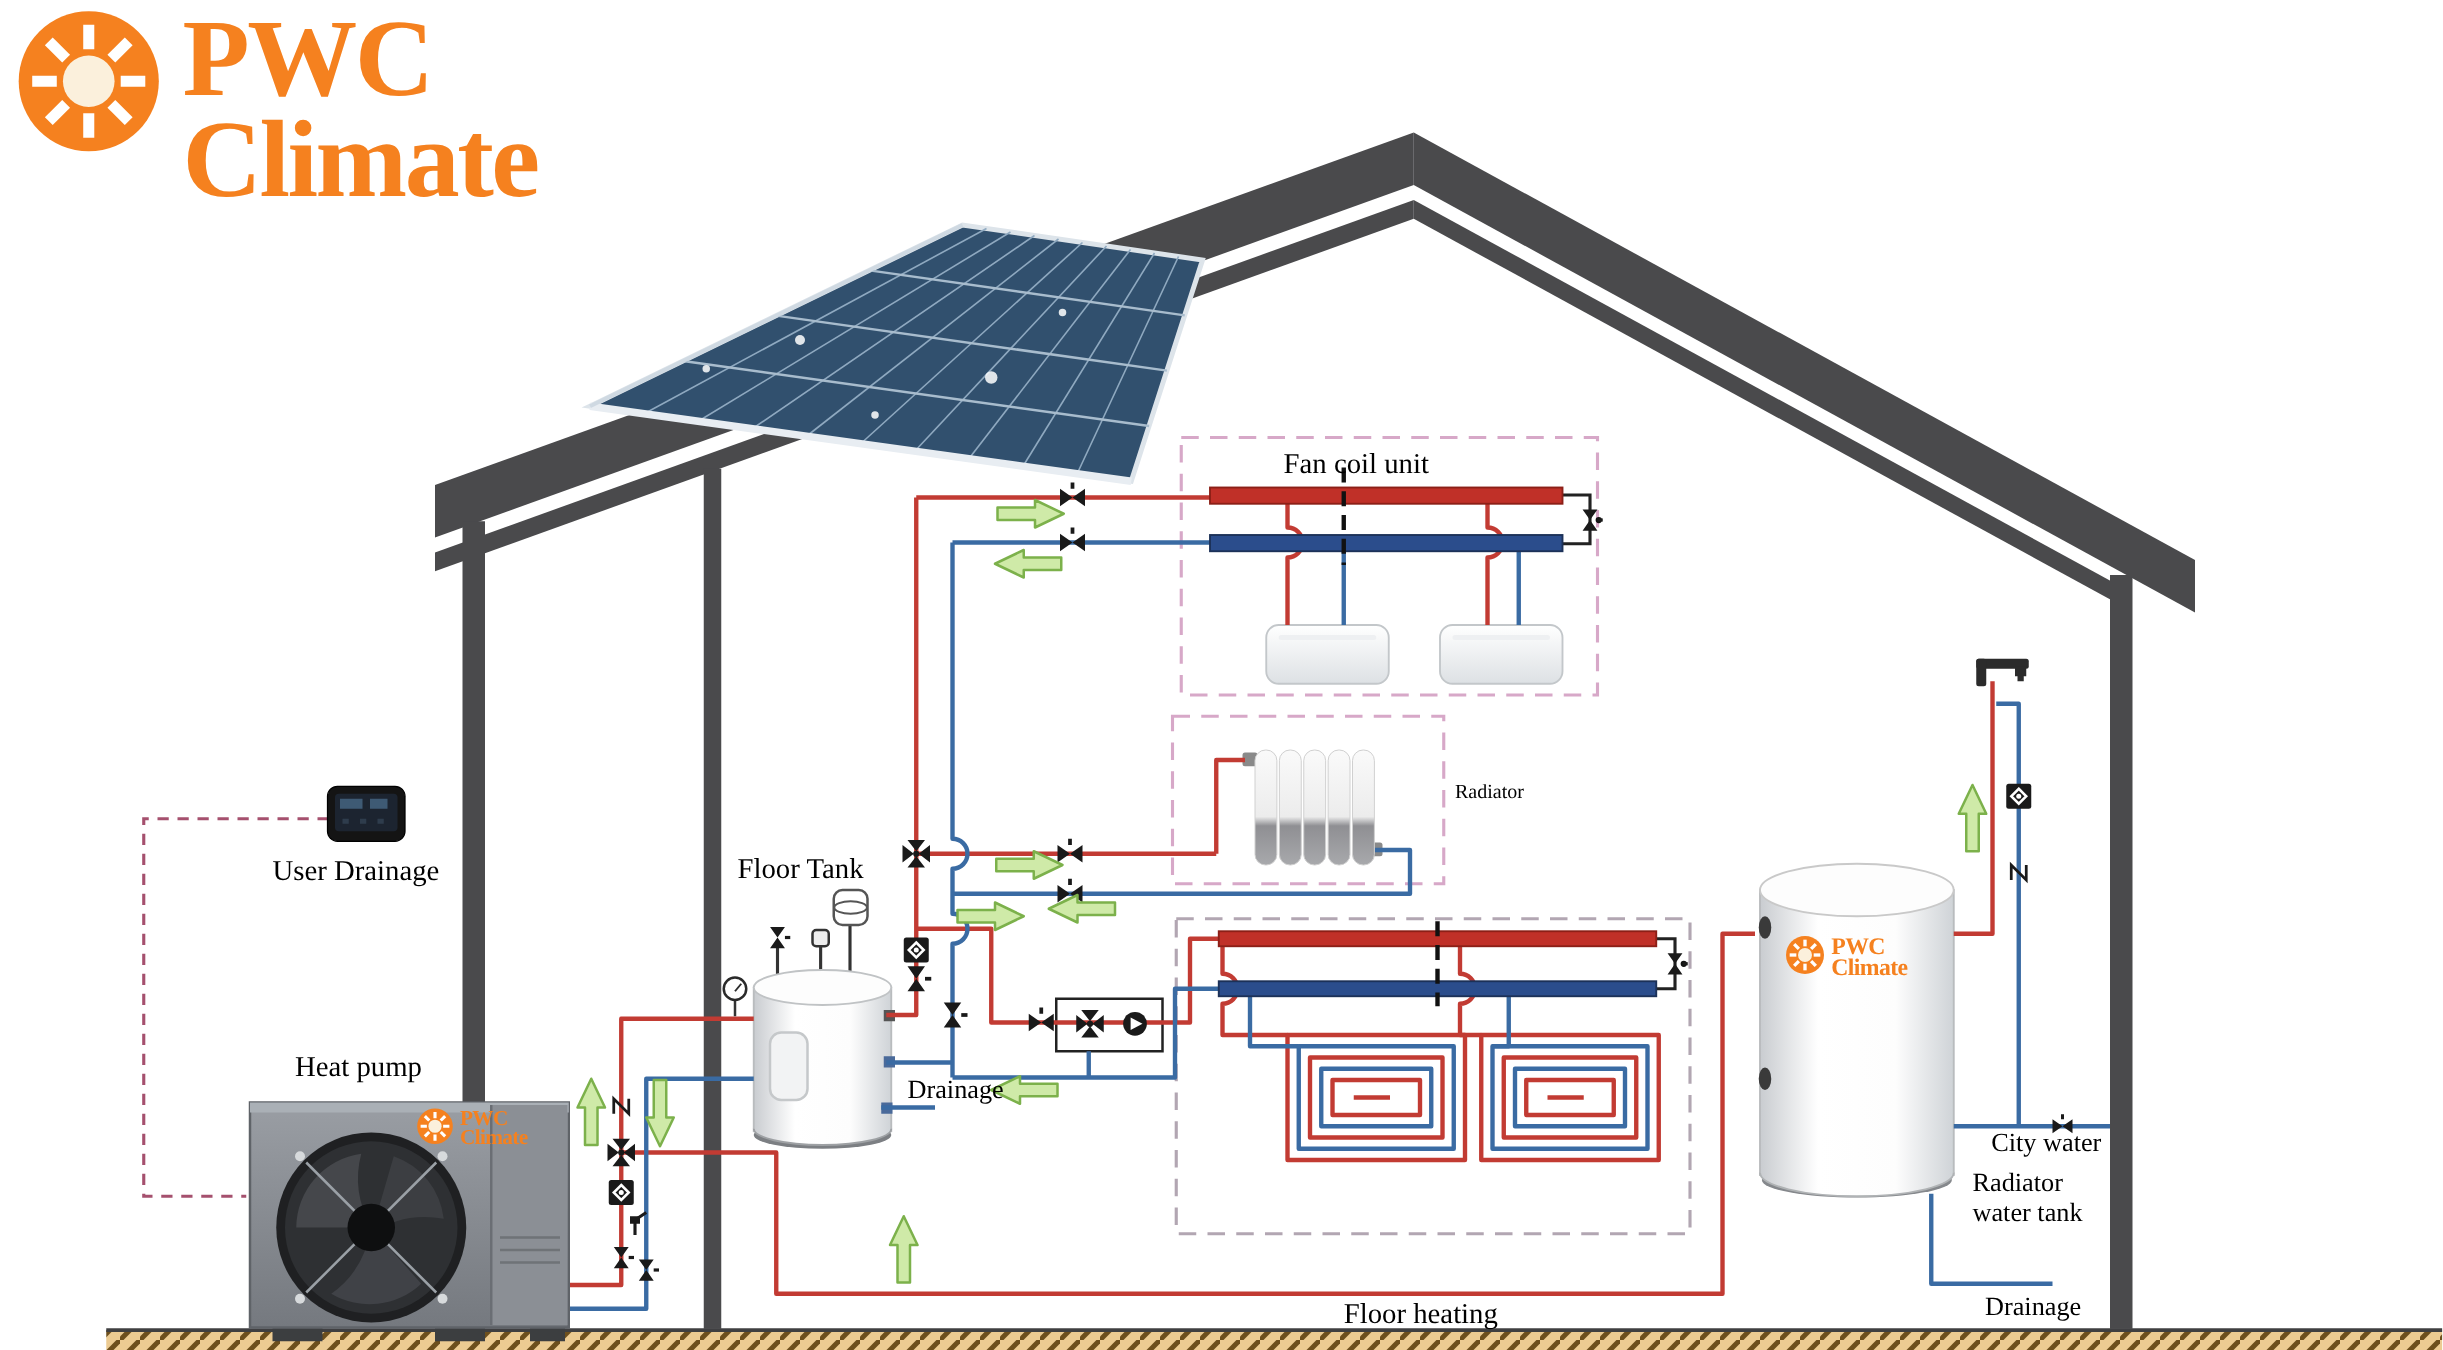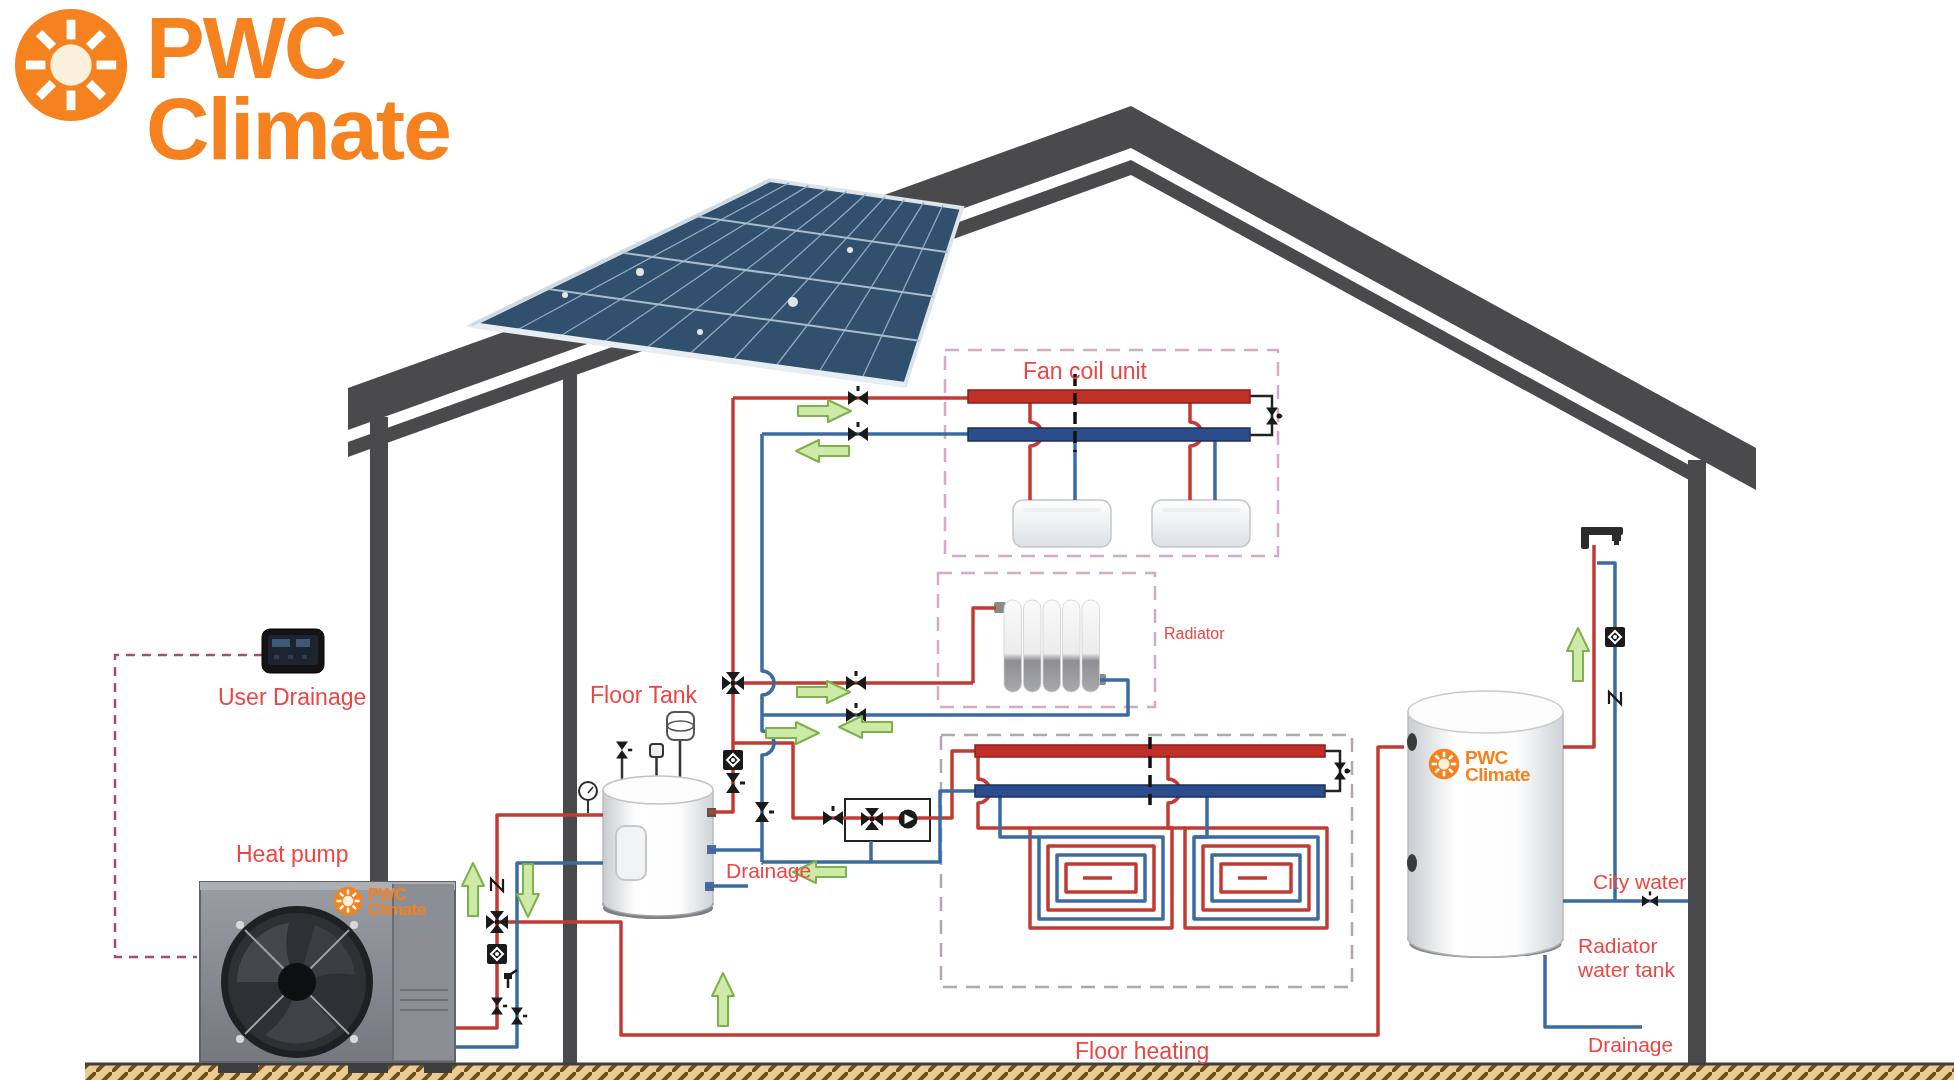--- a/index.html
+++ b/index.html
@@ -1,19 +1,19 @@
 <!DOCTYPE html>
 <html><head>
 <meta charset="utf-8">
 <style>
   html,body{margin:0;padding:0;background:#fff;}
   .stage{position:relative;width:1954px;height:1080px;background:#ffffff;overflow:hidden;
-         font-family:Liberation Sans, sans-serif;}
+         font-family:Liberation Serif, serif;}
   .stage svg.diagram{position:absolute;left:0;top:0;}
-  .lbl{position:absolute;color:#ef4444;font-size:23px;white-space:nowrap;line-height:1.15;}
+  .lbl{position:absolute;color:#000000;font-size:23px;white-space:nowrap;line-height:1.15;}
   .lbl.small{font-size:21px;margin-left:16px;}
   .logo-main{position:absolute;left:12px;top:6px;display:flex;align-items:flex-start;}
   .logo-main .sun{width:118px;height:118px;}
   .logo-main .txt{margin-left:16px;color:#F5811F;font-weight:800;font-size:88px;
                   line-height:0.92;letter-spacing:-2px;margin-top:2px;}
   .logo-mini{position:absolute;display:flex;align-items:flex-start;}
   .logo-mini .txt{color:#F5811F;font-weight:800;letter-spacing:-0.5px;margin-left:5px;}
   .logo-hp{left:333px;top:886px;}
   .logo-hp .sun{width:30px;height:30px;}
   .logo-hp .txt{font-size:17px;line-height:15px;margin-top:1px;}
@@ -381,20 +381,20 @@
   </div>
 </div>
 
 <div class="lbl" style="left:1003px;top:358px;width:164px;text-align:center;">Fan coil unit</div>
 <div class="lbl" style="left:1164px;top:625px;font-size:16px;">Radiator</div>
 <div class="lbl" style="left:590px;top:682px;">Floor Tank</div>
 <div class="lbl" style="left:218px;top:684px;">User Drainage</div>
 <div class="lbl" style="left:236px;top:841px;">Heat pump</div>
 <div class="lbl small" style="left:710px;top:859px;">Drainage</div>
 <div class="lbl" style="left:1075px;top:1038px;">Floor heating</div>
-<div class="lbl small" style="left:1577px;top:870px;">City water</div>
+<div class="lbl small" style="left:1577px;top:902px;">City water</div>
 <div class="lbl small" style="left:1562px;top:934px;">
   <div>Radiator</div>
   <div>water tank</div>
 </div>
 <div class="lbl small" style="left:1572px;top:1033px;">Drainage</div>
 
 </div>
 
 </body></html>

